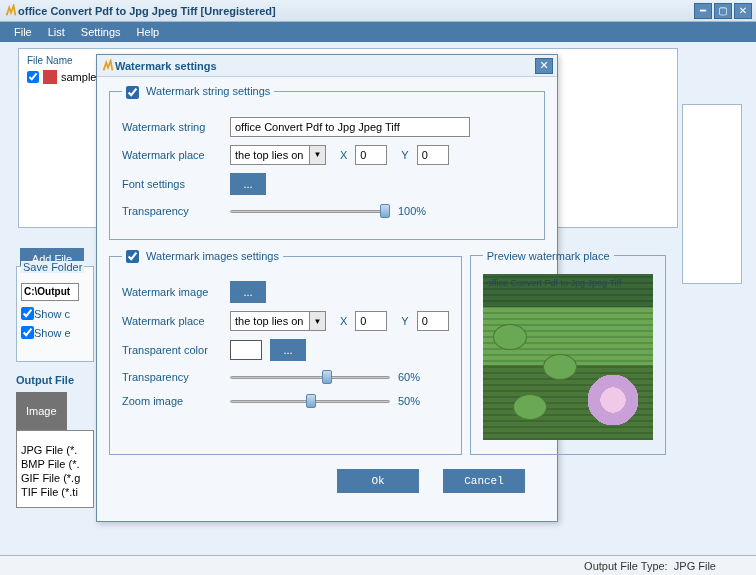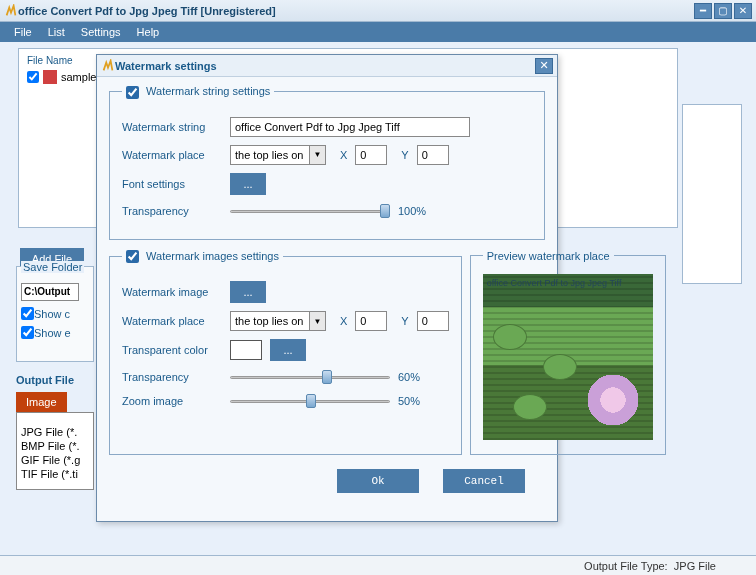--- a/index.html
+++ b/index.html
@@ -26,21 +26,21 @@
 
 .add-file-btn-bg { position: absolute; left: 20px; top: 206px; width: 64px; height: 22px; background: #4a7ba8; color: #fff; border: none; display: flex; align-items: center; justify-content: center; }
 
 .save-folder-panel { position: absolute; left: 16px; top: 224px; width: 78px; height: 96px; border: 1px solid #a0b8d0; background: #f8fafc; padding: 4px; }
 .save-folder-panel .legend { color: #1a5a8a; position: relative; top: -10px; background: #e8f0fa; padding: 0 2px; display: inline-block; }
 .path-input-bg { width: 58px; height: 18px; border: 1px solid #888; background: #fff; overflow: hidden; font-size: 10px; padding: 2px; white-space: nowrap; font-weight: bold; }
 .chk-row { display: flex; align-items: center; color: #1a5a8a; margin-top: 6px; }
 
 .output-panel { position: absolute; left: 16px; top: 332px; width: 80px; }
 .output-label { color: #1a5a8a; font-weight: bold; margin-bottom: 6px; }
-.tab-bg { background: #c2410c; color: #fff; padding: 4px 10px; display: inline-block; }
+.tab-bg { background: #737373; color: #fff; padding: 13px 10px; display: inline-block; }
 .filetypes-box { border: 1px solid #888; background: #fff; padding: 12px 4px; width: 78px; height: 78px; overflow: hidden; white-space: nowrap; }
 .filetypes-box div { padding: 1px 0; }
 
 
 .statusbar { position: absolute; bottom: 0; left: 0; right: 0; height: 20px; background: #f0f4f8; border-top: 1px solid #a0b8d0; display: flex; justify-content: flex-end; align-items: center; padding: 0 40px; color: #333; }
 
 
 .dialog { position: absolute; left: 96px; top: 54px; width: 462px; height: 468px; background: #f4f8fc; border: 1px solid #6a8aaa; box-shadow: 2px 2px 6px rgba(0,0,0,0.2); }
 .dlg-titlebar { height: 22px; background: #e8f0f8; display: flex; align-items: center; padding: 0 4px; border-bottom: 1px solid #c0d0e0; }
 .dlg-titlebar .titlebar-text { color: #1a5a8a; font-weight: bold; }

